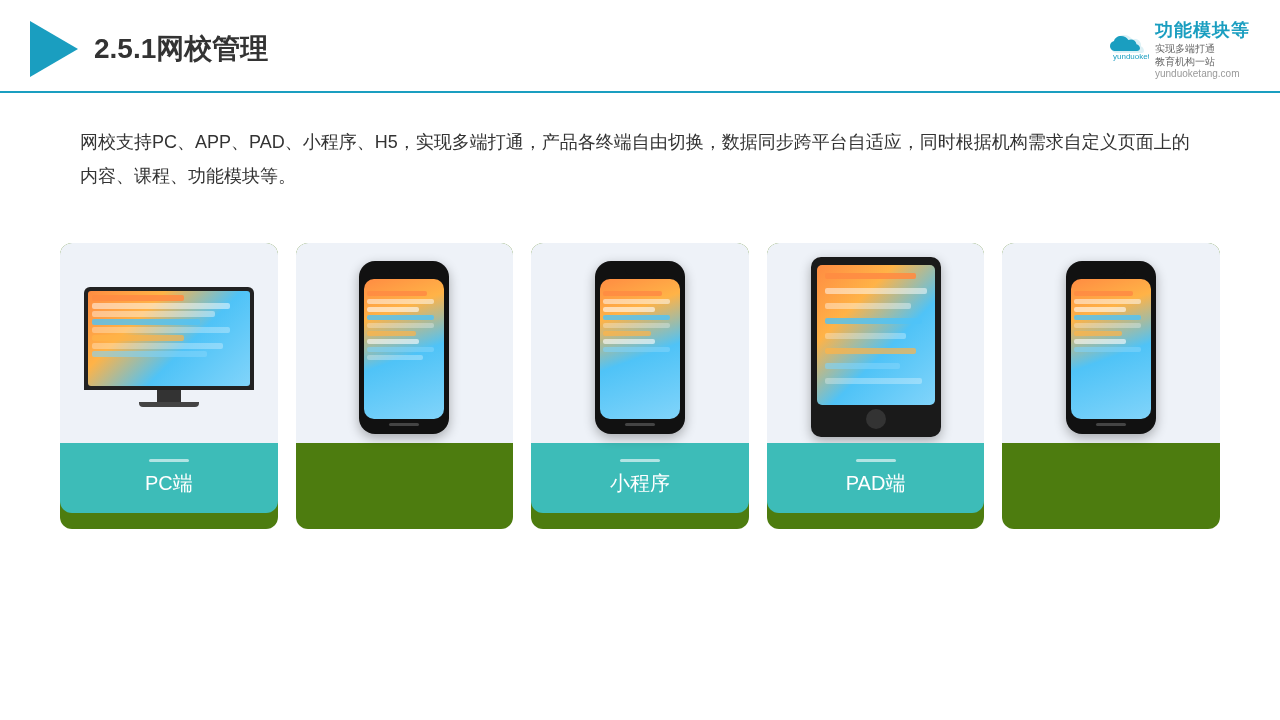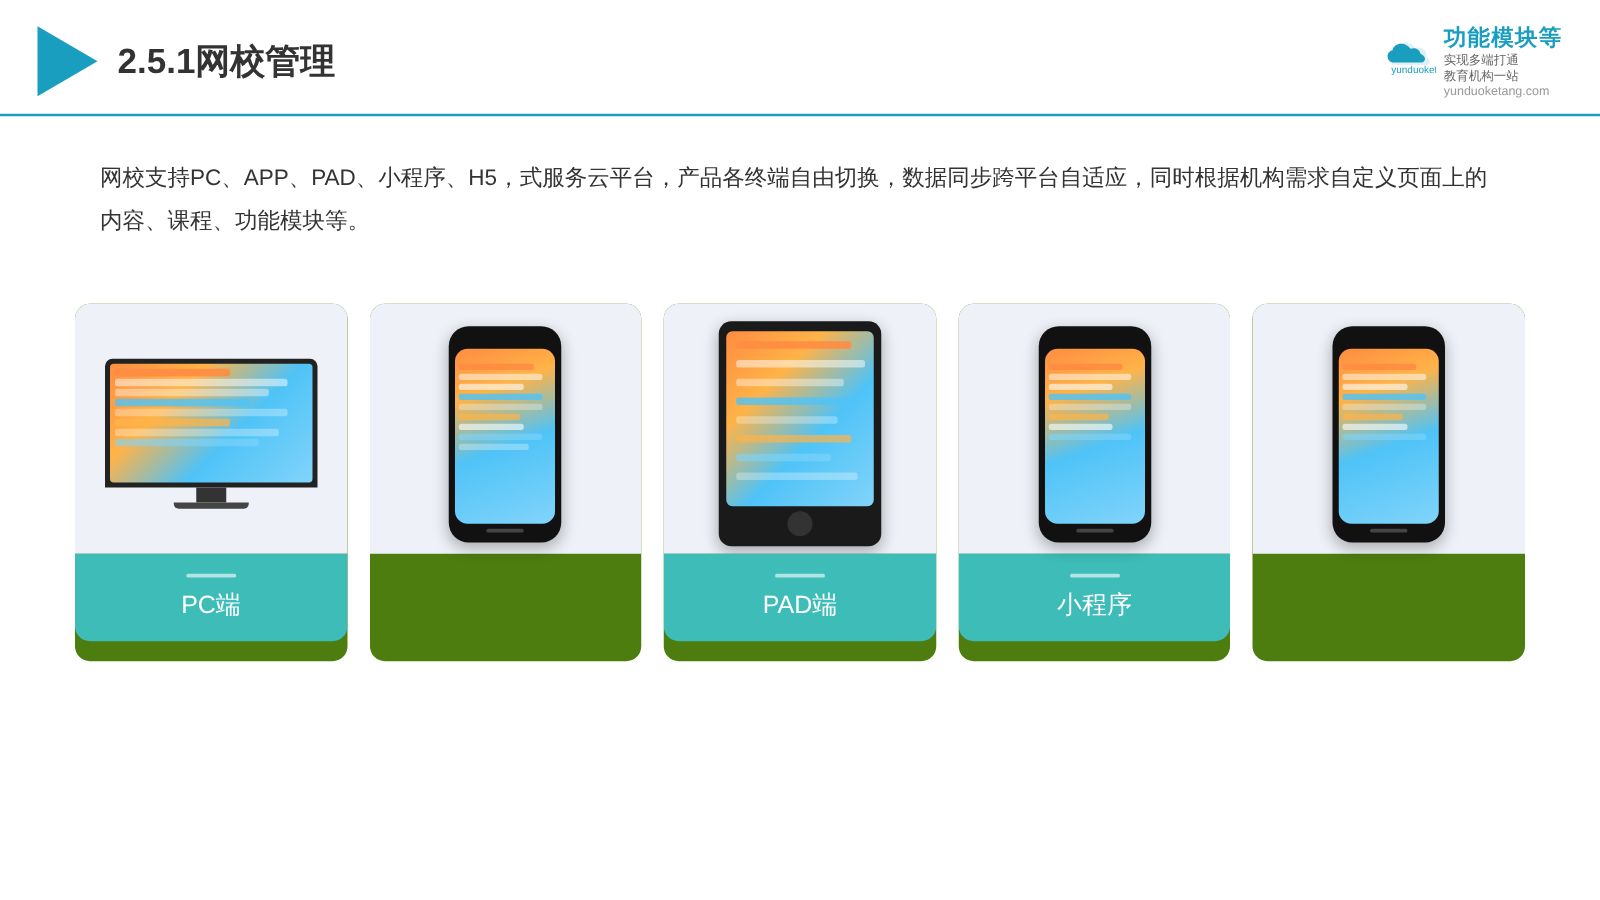--- a/index.html
+++ b/index.html
@@ -279,21 +279,21 @@
           <span>实现多端打通</span><br>
           <span>教育机构一站</span>
         </span>
         <span class="brand-url">yunduoketang.com</span>
       </div>
     </div>
   </div>
 </div>
 
 <div class="description">
-  <p>网校支持PC、APP、PAD、小程序、H5，式服务云平台，产品各终端自由切换，数据同步跨平台自适应，同时根据机构需求自定义页面上的内容、课程、功能模块等。</p>
+  <p>网校支持PC、APP、PAD、小程序、H5，实现多端打通，产品各终端自由切换，数据同步跨平台自适应，同时根据机构需求自定义页面上的内容、课程、功能模块等。</p>
 </div>
 
 <div class="cards-container">
 
   <div class="card">
     <div class="card-image-area">
       <div class="pc-mockup">
         <div class="pc-screen-outer">
           <div class="pc-screen-inner">
             <div class="pc-screen-content">
@@ -335,20 +335,45 @@
             <div class="ph-bar" style="width:75%;background:rgba(255,255,255,0.3)"></div>
           </div>
         </div>
         <div class="phone-home-bar"></div>
       </div>
     </div>
   </div>
 
   <div class="card">
     <div class="card-image-area">
+      <div class="phone-mockup">
+        <div class="phone-notch"></div>
+        <div class="phone-screen">
+          <div class="phone-screen-content" style="margin-top:8px">
+            <div class="ph-bar" style="width:80%;background:rgba(255,140,66,0.9)"></div>
+            <div class="ph-bar ph-bar-md" style="background:rgba(255,255,255,0.5)"></div>
+            <div class="ph-bar ph-bar-sm"></div>
+            <div class="ph-bar" style="width:90%;background:rgba(79,195,247,0.8)"></div>
+            <div class="ph-bar ph-bar-md" style="background:rgba(255,255,255,0.3)"></div>
+            <div class="ph-bar" style="width:65%;background:rgba(255,179,71,0.7)"></div>
+            <div class="ph-bar ph-bar-sm"></div>
+            <div class="ph-bar ph-bar-md" style="background:rgba(129,212,250,0.6)"></div>
+          </div>
+        </div>
+        <div class="phone-home-bar"></div>
+      </div>
+    </div>
+    <div class="card-label">
+      <div class="card-label-divider"></div>
+      <span>小程序</span>
+    </div>
+  </div>
+
+  <div class="card">
+    <div class="card-image-area">
       <div class="tablet-mockup">
         <div class="tablet-screen">
           <div style="padding:5px;display:flex;flex-direction:column;gap:3px">
             <div class="tablet-bar" style="width:85%;background:rgba(255,140,66,0.9)"></div>
             <div class="tablet-bar" style="width:95%;background:rgba(255,255,255,0.5)"></div>
             <div class="tablet-bar" style="width:80%;background:rgba(255,255,255,0.4)"></div>
             <div class="tablet-bar" style="width:90%;background:rgba(79,195,247,0.8)"></div>
             <div class="tablet-bar" style="width:75%;background:rgba(255,255,255,0.3)"></div>
             <div class="tablet-bar" style="width:85%;background:rgba(255,179,71,0.7)"></div>
             <div class="tablet-bar" style="width:70%;background:rgba(129,212,250,0.6)"></div>
@@ -376,40 +401,15 @@
             <div class="ph-bar" style="width:90%;background:rgba(79,195,247,0.8)"></div>
             <div class="ph-bar ph-bar-md" style="background:rgba(255,255,255,0.3)"></div>
             <div class="ph-bar" style="width:65%;background:rgba(255,179,71,0.7)"></div>
             <div class="ph-bar ph-bar-sm"></div>
             <div class="ph-bar ph-bar-md" style="background:rgba(129,212,250,0.6)"></div>
           </div>
         </div>
         <div class="phone-home-bar"></div>
       </div>
     </div>
-    <div class="card-label">
-      <div class="card-label-divider"></div>
-      <span>小程序</span>
-    </div>
-  </div>
-
-  <div class="card">
-    <div class="card-image-area">
-      <div class="phone-mockup">
-        <div class="phone-notch"></div>
-        <div class="phone-screen">
-          <div class="phone-screen-content" style="margin-top:8px">
-            <div class="ph-bar" style="width:80%;background:rgba(255,140,66,0.9)"></div>
-            <div class="ph-bar ph-bar-md" style="background:rgba(255,255,255,0.5)"></div>
-            <div class="ph-bar ph-bar-sm"></div>
-            <div class="ph-bar" style="width:90%;background:rgba(79,195,247,0.8)"></div>
-            <div class="ph-bar ph-bar-md" style="background:rgba(255,255,255,0.3)"></div>
-            <div class="ph-bar" style="width:65%;background:rgba(255,179,71,0.7)"></div>
-            <div class="ph-bar ph-bar-sm"></div>
-            <div class="ph-bar ph-bar-md" style="background:rgba(129,212,250,0.6)"></div>
-          </div>
-        </div>
-        <div class="phone-home-bar"></div>
-      </div>
-    </div>
   </div>
 
 </div>
 
 </body></html>

